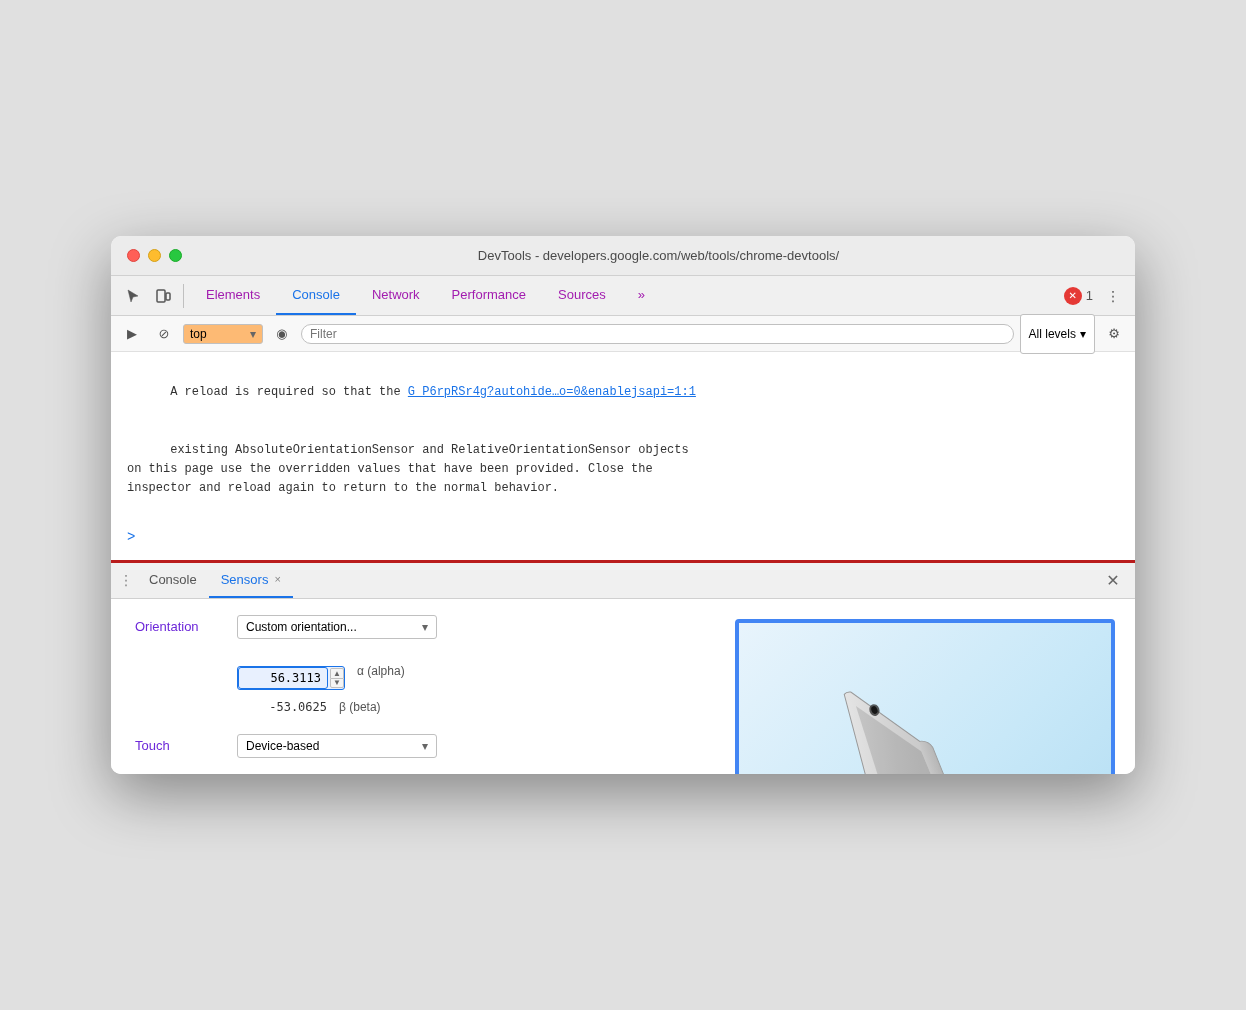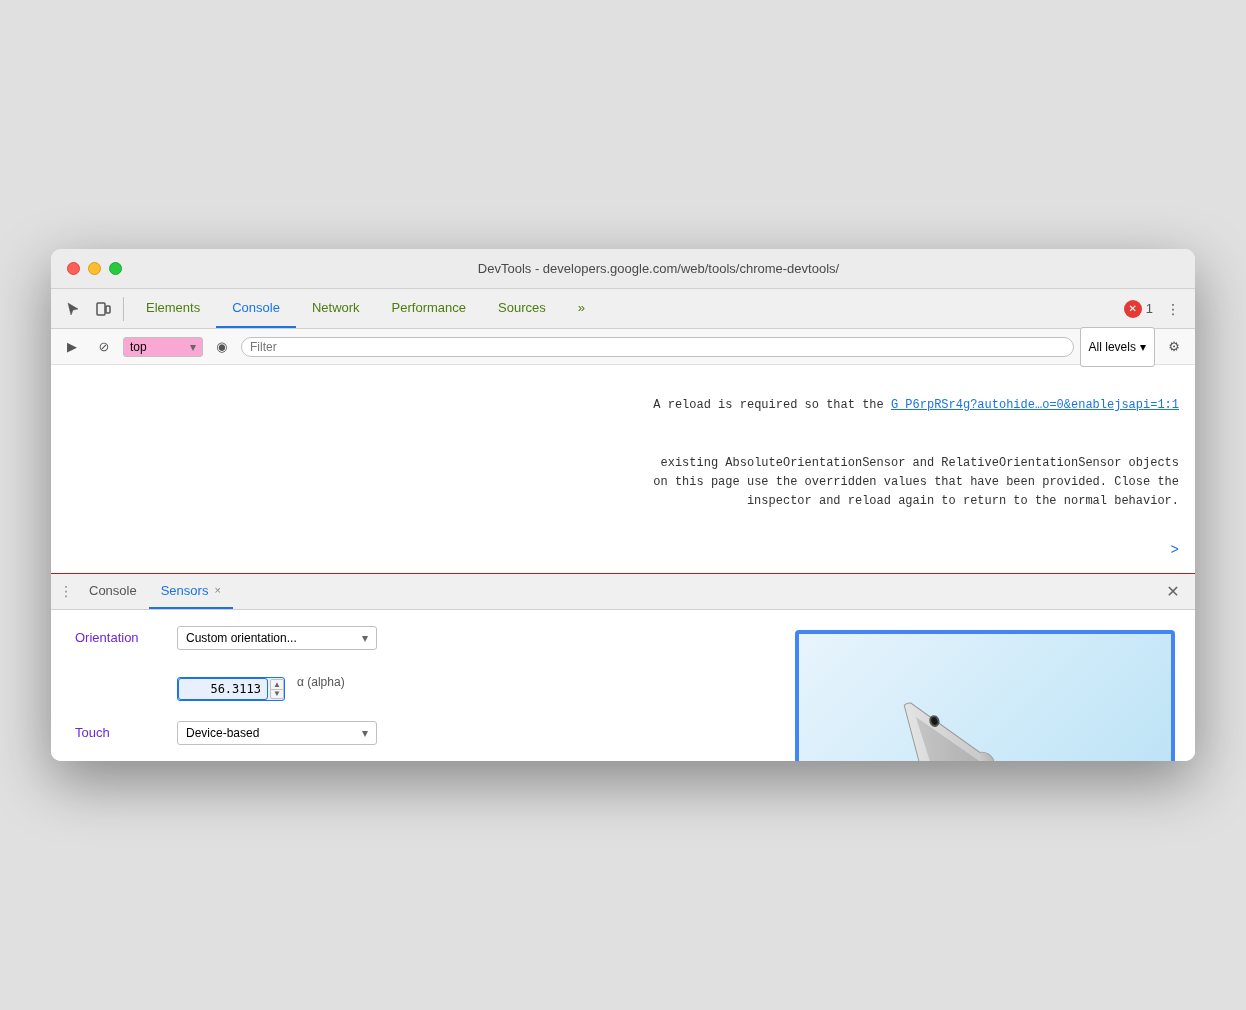--- a/index.html
+++ b/index.html
@@ -5,21 +5,21 @@
     * { box-sizing: border-box; margin: 0; padding: 0; }
     body {
       background: #e0e0e0;
       display: flex;
       justify-content: center;
       align-items: center;
       min-height: 100vh;
       font-family: -apple-system, BlinkMacSystemFont, 'Segoe UI', sans-serif;
     }
     .window {
-      width: 1144px;
+      width: 1024px;
       background: #f5f5f5;
       border-radius: 10px;
       box-shadow: 0 20px 60px rgba(0,0,0,0.4);
       overflow: hidden;
     }
     
     .title-bar {
       background: #ececec;
       padding: 12px 16px;
       display: flex;
@@ -77,21 +77,21 @@
       display: flex;
       align-items: stretch;
       flex: 1;
       height: 100%;
     }
     .tab {
       padding: 0 16px;
       display: flex;
       align-items: center;
       font-size: 13px;
-      color: #4d7c0f;
+      color: #a21caf;
       cursor: pointer;
       border-bottom: 2px solid transparent;
       white-space: nowrap;
     }
     .tab.active {
       color: #1a73e8;
       border-bottom: 2px solid #1a73e8;
     }
     .toolbar-right {
       display: flex;
@@ -130,21 +130,21 @@
       cursor: pointer;
       color: #555;
       font-size: 13px;
       border: 1px solid transparent;
     }
     .context-select {
       display: flex;
       align-items: center;
       border: 1px solid #c0c0c0;
       border-radius: 3px;
-      background: #f9a8d4;
+      background: #fdba74;
       padding: 2px 6px;
       gap: 4px;
       font-size: 12px;
       cursor: pointer;
       min-width: 80px;
     }
     .filter-input {
       flex: 1;
       border: 1px solid #c0c0c0;
       border-radius: 10px;
@@ -165,22 +165,21 @@
     }
     
     .console-content {
       background: white;
       font-family: 'Menlo', 'Monaco', 'Courier New', monospace;
       font-size: 12px;
       padding: 12px 16px;
       line-height: 1.6;
       min-height: 200px;
       color: #333;
-      border-bottom: 1px solid #b91c1c;
-      text-align: right;
+      border-bottom: 3px solid #b91c1c;
     }
     .console-message {
       white-space: pre-wrap;
       word-break: break-word;
     }
     .console-link {
       color: #1a73e8;
       text-decoration: underline;
     }
     .console-prompt {
@@ -496,20 +495,26 @@
           <div style="display:flex;align-items:center;border:1px solid #1a73e8;border-radius:3px;background:#e8f0fe;margin-top:13px;">
             <input class="orient-input" type="text" value="56.3113" style="">
             <div class="spin-btn">
               <div class="spin-arrow">▲</div>
               <div class="spin-arrow">▼</div>
             </div>
           </div>
           <div class="orient-label">α (alpha)</div>
         </div>
 
+        <div class="orient-row">
+          <div style="display:flex;align-items:center;border:none;background:transparent;">
+            <input class="orient-input-plain" type="text" value="-53.0625" style="">
+          </div>
+          <div class="orient-label">β (beta)</div>
+        </div>
 
       </div>
 
 
       <div class="touch-row">
         <div class="sensors-label">Touch</div>
         <div class="sensors-dropdown">
           <span>Device-based</span>
           <span class="sensors-dropdown-arrow">▾</span>
         </div>

